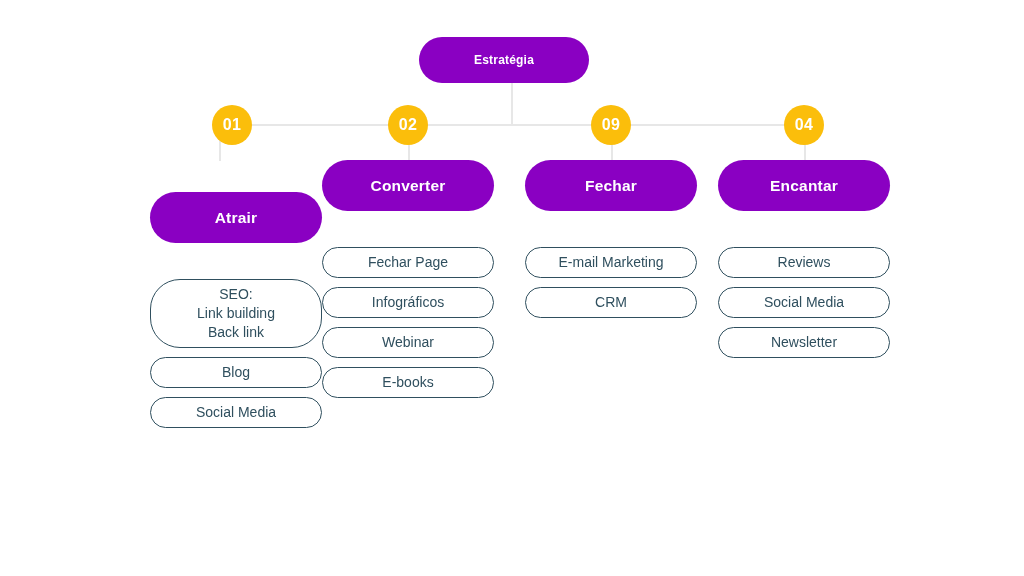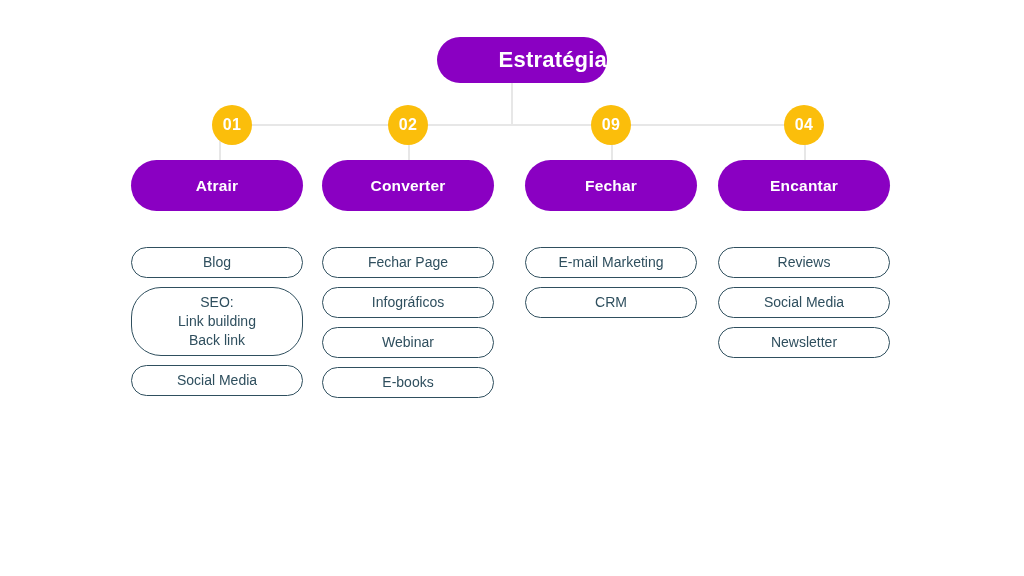--- a/index.html
+++ b/index.html
@@ -38,31 +38,31 @@
   }
   .stem-root { left: 511px; top: 78px;  height: 47px; }
   .stem-01   { left: 219px; top: 125px; height: 36px; }
   .stem-02   { left: 408px; top: 125px; height: 36px; }
   .stem-03   { left: 611px; top: 125px; height: 36px; }
   .stem-04   { left: 804px; top: 125px; height: 36px; }
 
   
   .root-node {
     position: absolute;
-    left: 437px;
+    left: 419px;
     top: 37px;
     width: 170px;
     height: 46px;
     background: #8A00C2;
     border-radius: 23px;
     display: flex;
     align-items: center;
-    justify-content: flex-end;
+    justify-content: center;
     color: #ffffff;
-    font-size: 22px;
+    font-size: 12px;
     font-weight: bold;
     letter-spacing: .2px;
   }
 
   
   .num-circle {
     position: absolute;
     width: 40px;
     height: 40px;
     border-radius: 50%;
@@ -79,21 +79,21 @@
   .c01 { left: 212px; }
   .c02 { left: 388px; }
   .c03 { left: 591px; }
   .c04 { left: 784px; }
 
   
   .column {
     position: absolute;
     top: 160px;
   }
-  .col-1 { left: 131px; width: 172px; }
+  .col-1 { left: 150px; width: 172px; margin-top: 32px; }
   .col-2 { left: 322px; width: 172px; }
   .col-3 { left: 525px; width: 172px; }
   .col-4 { left: 718px; width: 172px; }
 
   .stage-btn {
     width: 100%;
     height: 51px;
     background: #8A00C2;
     border-radius: 26px;
     display: flex;
@@ -163,24 +163,24 @@
   </div>
   <div class="num-circle c04">
     <span>04</span>
   </div>
 
   <div class="column col-1">
     <button class="stage-btn">
       <span>Atrair</span>
     </button>
     <ul class="tactic-list">
-      <li class="tactic-pill">Blog</li>
       <li class="tactic-pill multiline">SEO:
 Link building
 Back link</li>
+      <li class="tactic-pill">Blog</li>
       <li class="tactic-pill">Social Media</li>
     </ul>
   </div>
 
   <div class="column col-2">
     <button class="stage-btn">
       <span>Converter</span>
     </button>
     <ul class="tactic-list">
       <li class="tactic-pill">Fechar Page</li>

